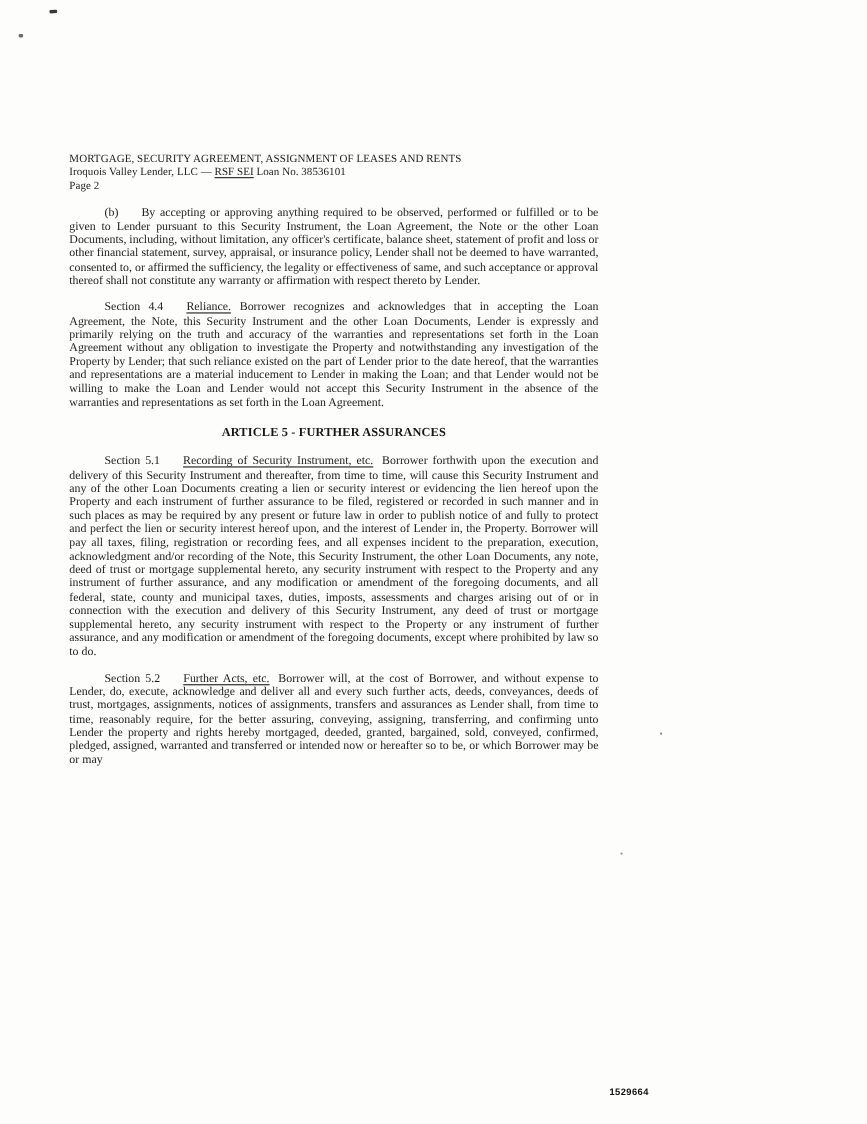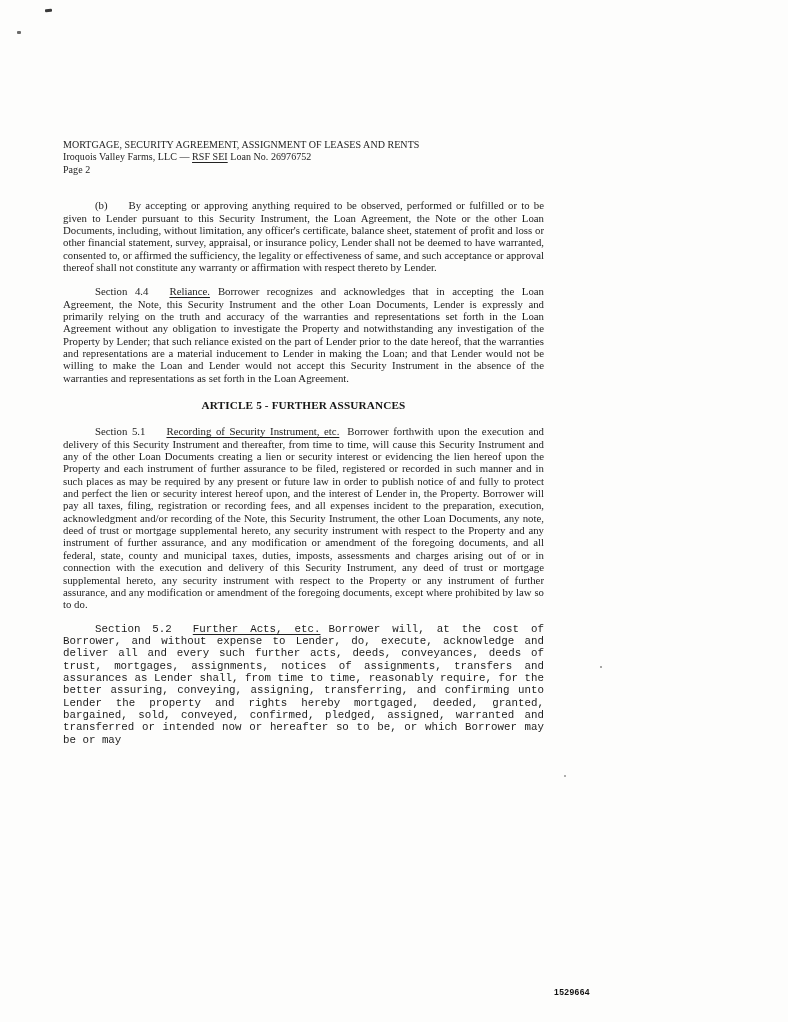--- a/index.html
+++ b/index.html
@@ -35,31 +35,31 @@
   }
   .doc-header {
     font-size: 10px;
     line-height: 12.4px;
     letter-spacing: 0.05px;
     color: #222;
   }
   .doc-header .hline { white-space: nowrap; }
 
   .body-copy {
-    margin-top: 23px;
+    margin-top: 11px;
     font-size: 10.8px;
     line-height: 12.35px;
     color: #1c1c1c;
   }
   p.para {
     margin: 0 0 12px 0;
     text-align: justify;
     text-indent: 32px;
   }
-  p.para:last-child { margin-bottom: 0; font-family: Liberation Mono, monospace; }
+  p.para:last-child { margin-bottom: 0; }
   .tab { display: inline-block; width: 21px; }
   .gap { display: inline-block; width: 8px; }
   .u { text-decoration: underline; text-underline-offset: 1.5px; }
 
   .article-heading {
     text-align: center;
     font-weight: bold;
     font-size: 11.2px;
     letter-spacing: 0.15px;
     margin: 15px 0 14px 0;
@@ -85,21 +85,21 @@
 
   <div class="speck speck-dash"></div>
   <div class="speck speck-dot"></div>
   <div class="speck speck-period1"></div>
   <div class="speck speck-period2"></div>
 
   <div class="content">
 
     <div class="doc-header">
       <div class="hline">MORTGAGE, SECURITY AGREEMENT, ASSIGNMENT OF LEASES AND RENTS</div>
-      <div class="hline"><span>Iroquois Valley Farms, LLC — </span><span class="u">RSF SEI</span><span> Loan No. 26976752</span></div>
+      <div class="hline"><span>Iroquois Valley Lender, LLC — </span><span class="u">RSF SEI</span><span> Loan No. 38536101</span></div>
       <div class="hline">Page 2</div>
     </div>
 
     <div class="body-copy">
 
       <p class="para"><span>(b)</span><span class="tab"></span><span>By accepting or approving anything required to be observed, performed or fulfilled or to be given to Lender pursuant to this Security Instrument, the Loan Agreement, the Note or the other Loan Documents, including, without limitation, any officer's certificate, balance sheet, statement of profit and loss or other financial statement, survey, appraisal, or insurance policy, Lender shall not be deemed to have warranted, consented to, or affirmed the sufficiency, the legality or effectiveness of same, and such acceptance or approval thereof shall not constitute any warranty or affirmation with respect thereto by Lender.</span></p>
 
       <p class="para"><span>Section 4.4</span><span class="tab"></span><span class="u">Reliance.</span><span class="gap"></span><span>Borrower recognizes and acknowledges that in accepting the Loan Agreement, the Note, this Security Instrument and the other Loan Documents, Lender is expressly and primarily relying on the truth and accuracy of the warranties and representations set forth in the Loan Agreement without any obligation to investigate the Property and notwithstanding any investigation of the Property by Lender; that such reliance existed on the part of Lender prior to the date hereof, that the warranties and representations are a material inducement to Lender in making the Loan; and that Lender would not be willing to make the Loan and Lender would not accept this Security Instrument in the absence of the warranties and representations as set forth in the Loan Agreement.</span></p>
 
       <div class="article-heading">ARTICLE 5 - FURTHER ASSURANCES</div>

